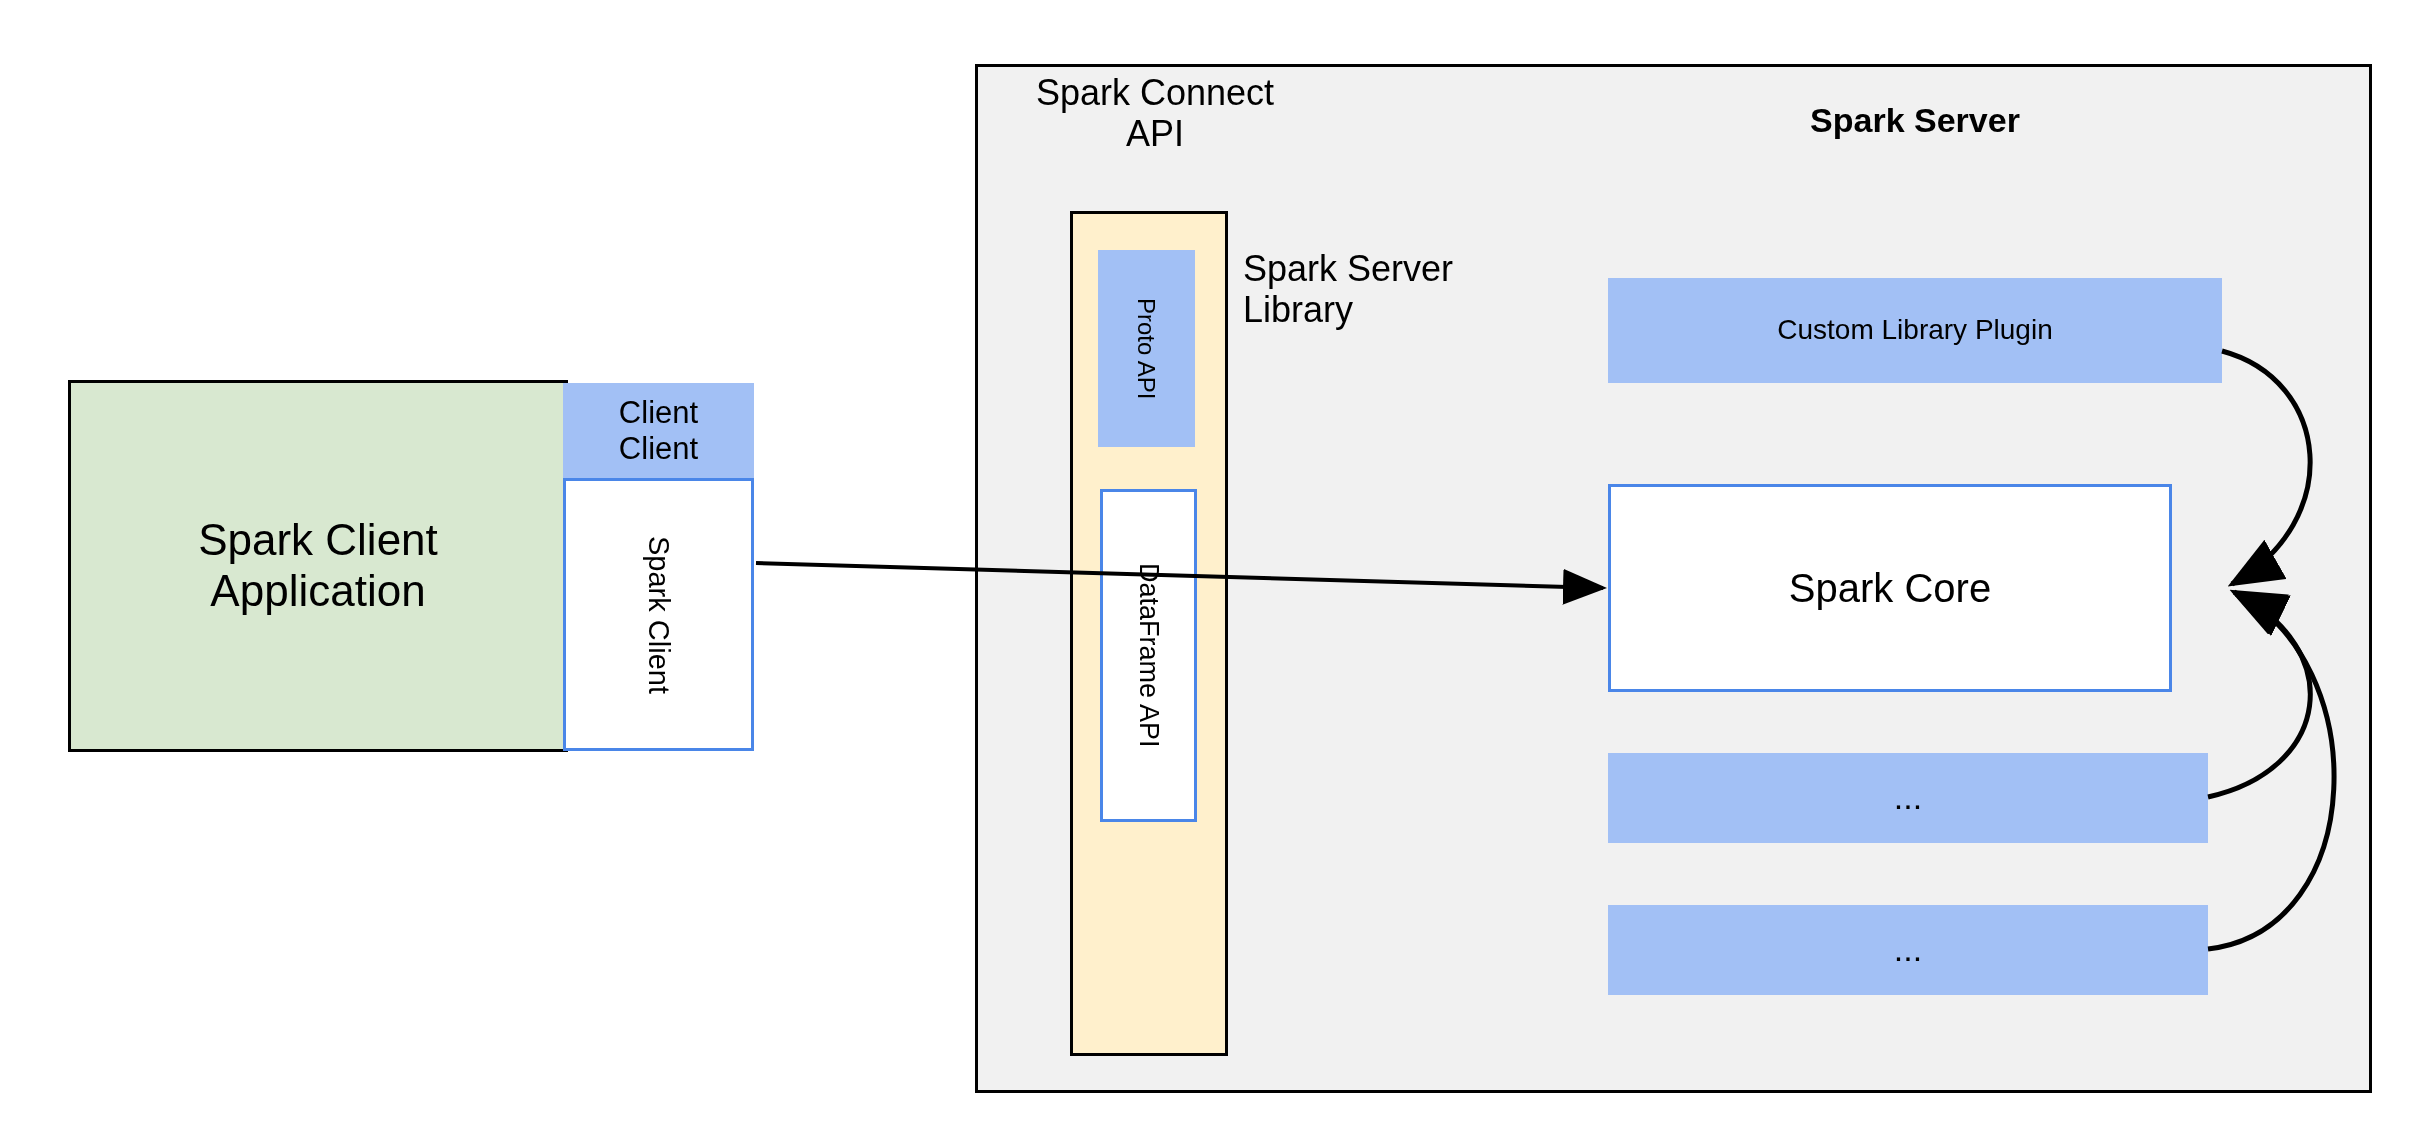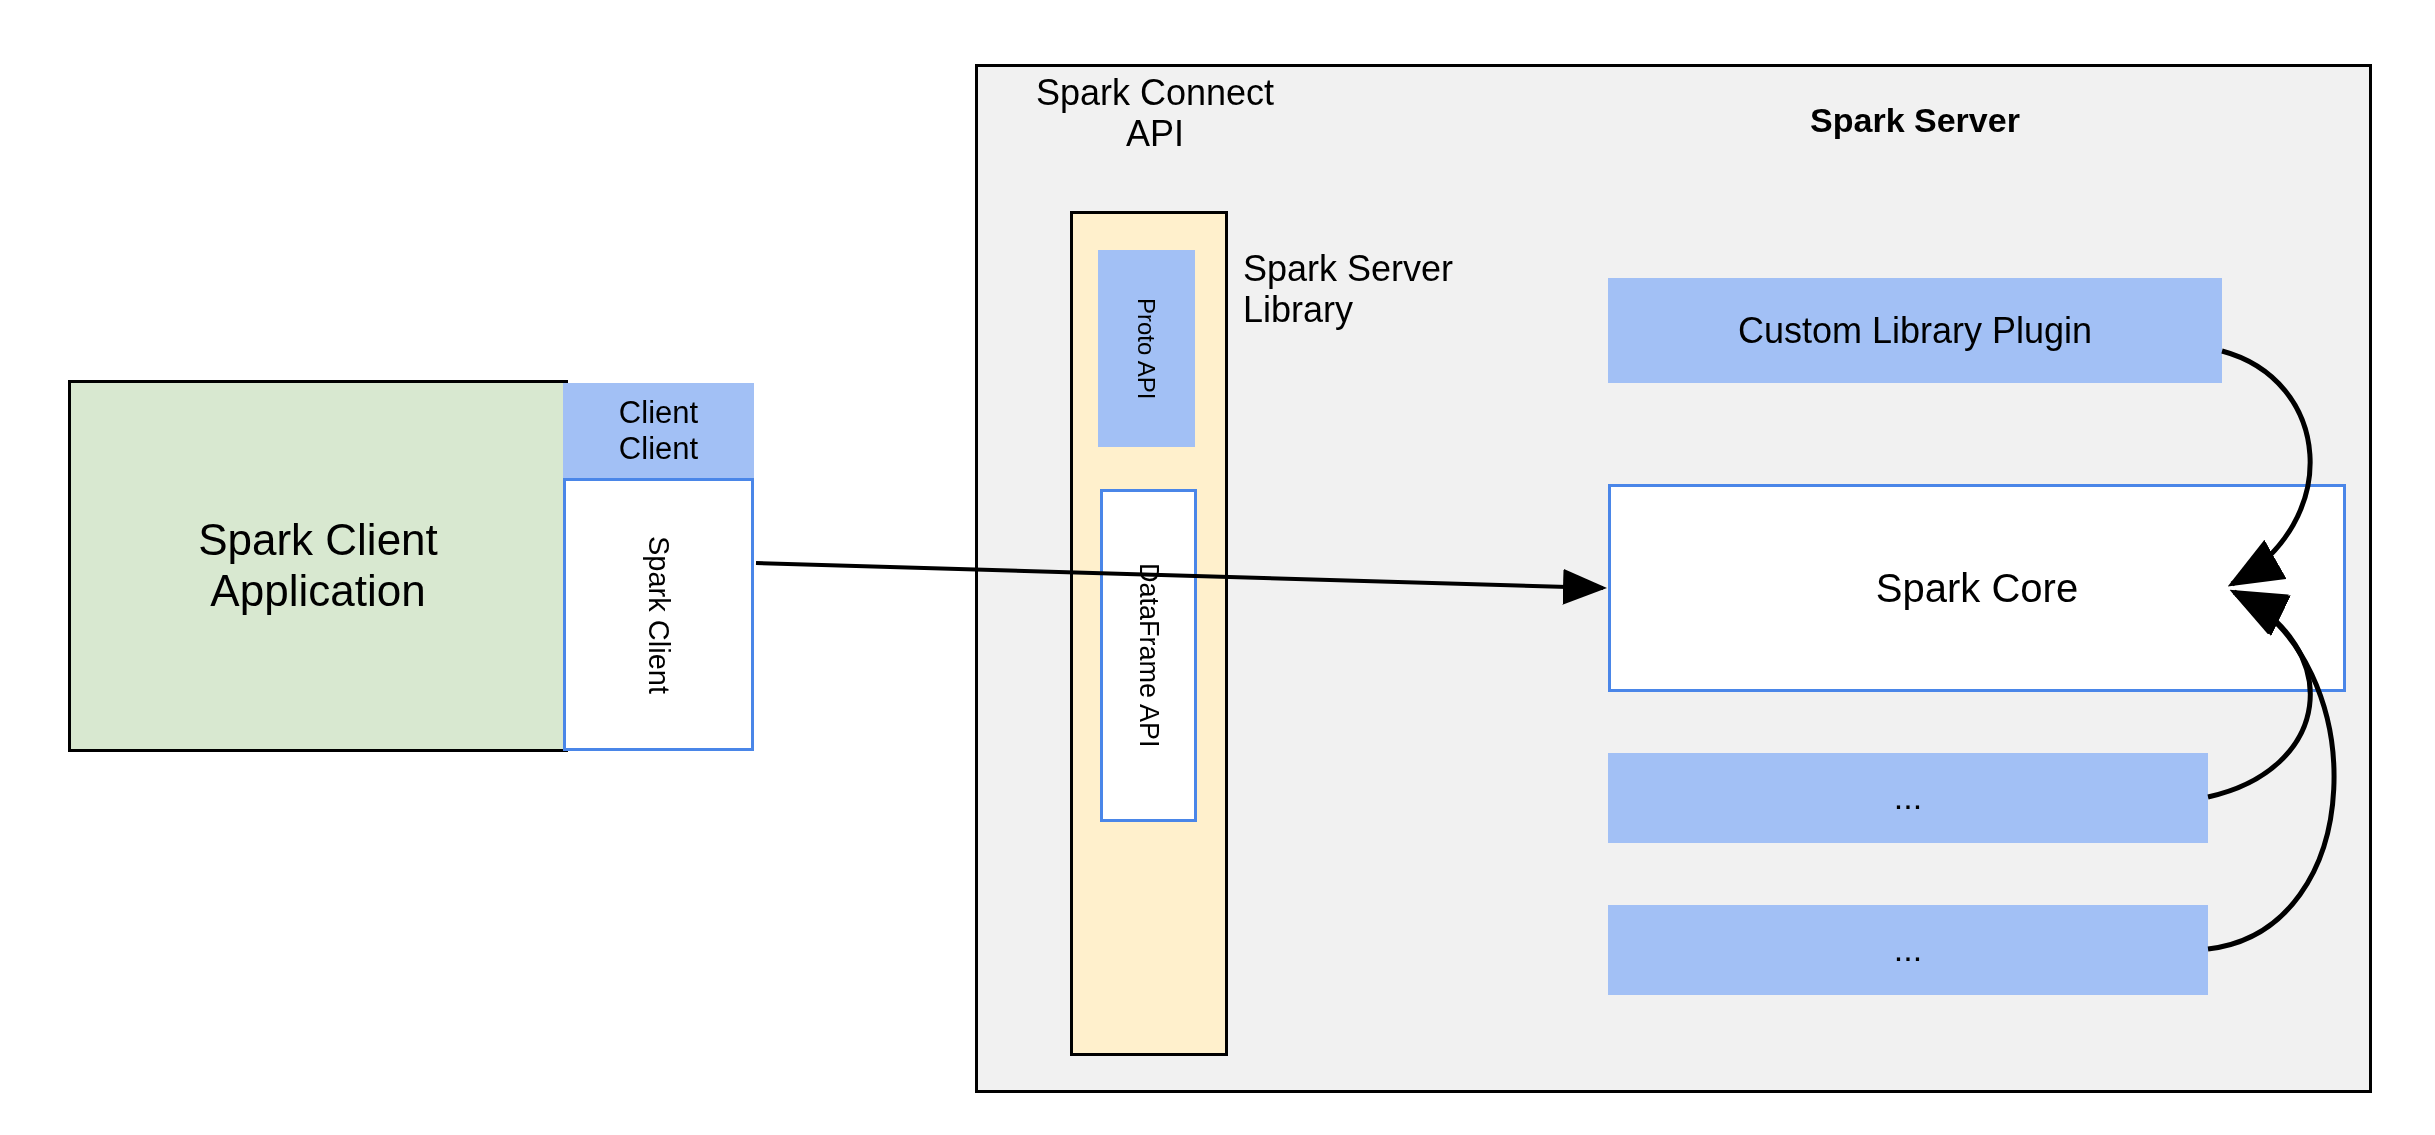--- a/index.html
+++ b/index.html
@@ -126,26 +126,26 @@
   }
 
   
   #custom-library-plugin {
     left: 1608px;
     top: 278px;
     width: 614px;
     height: 105px;
     background: #a2c0f5;
     border: 2px solid #a2c0f5;
-    font-size: 36px;
+    font-size: 28px;
   }
   #spark-core {
     left: 1608px;
     top: 484px;
-    width: 738px;
+    width: 564px;
     height: 208px;
     background: #ffffff;
     border: 3px solid #4a86e8;
     font-size: 40px;
   }
   #dots-1 {
     left: 1608px;
     top: 753px;
     width: 600px;
     height: 90px;

